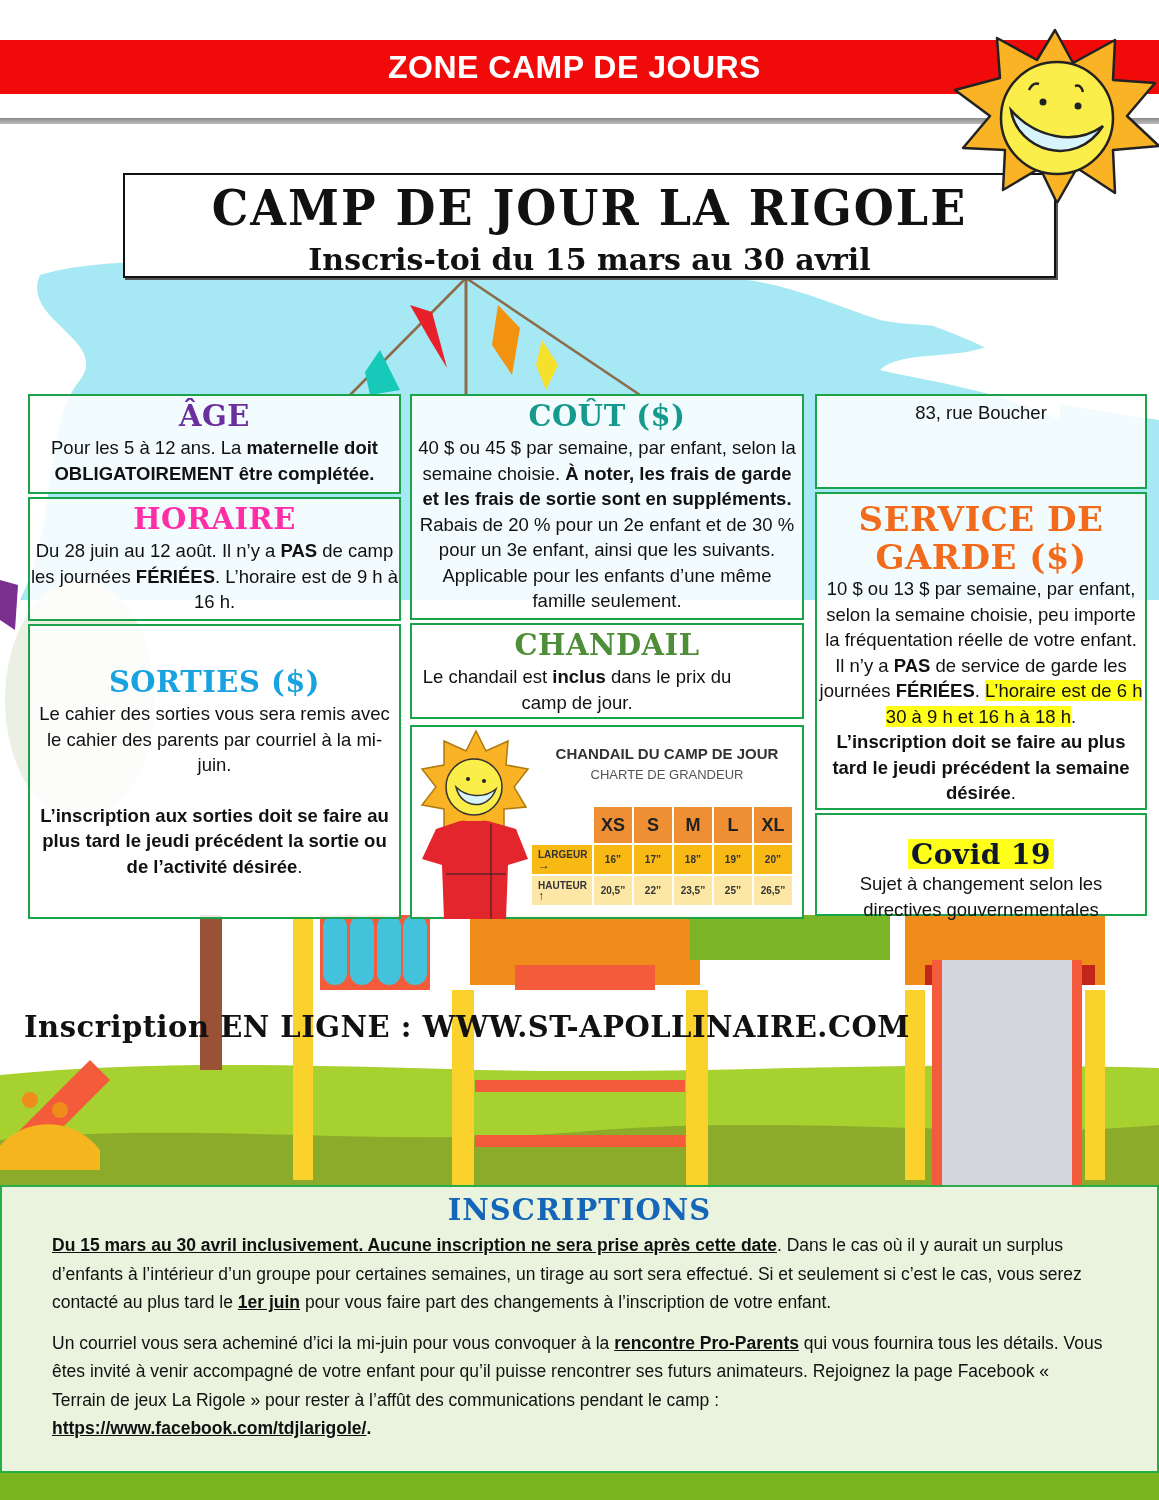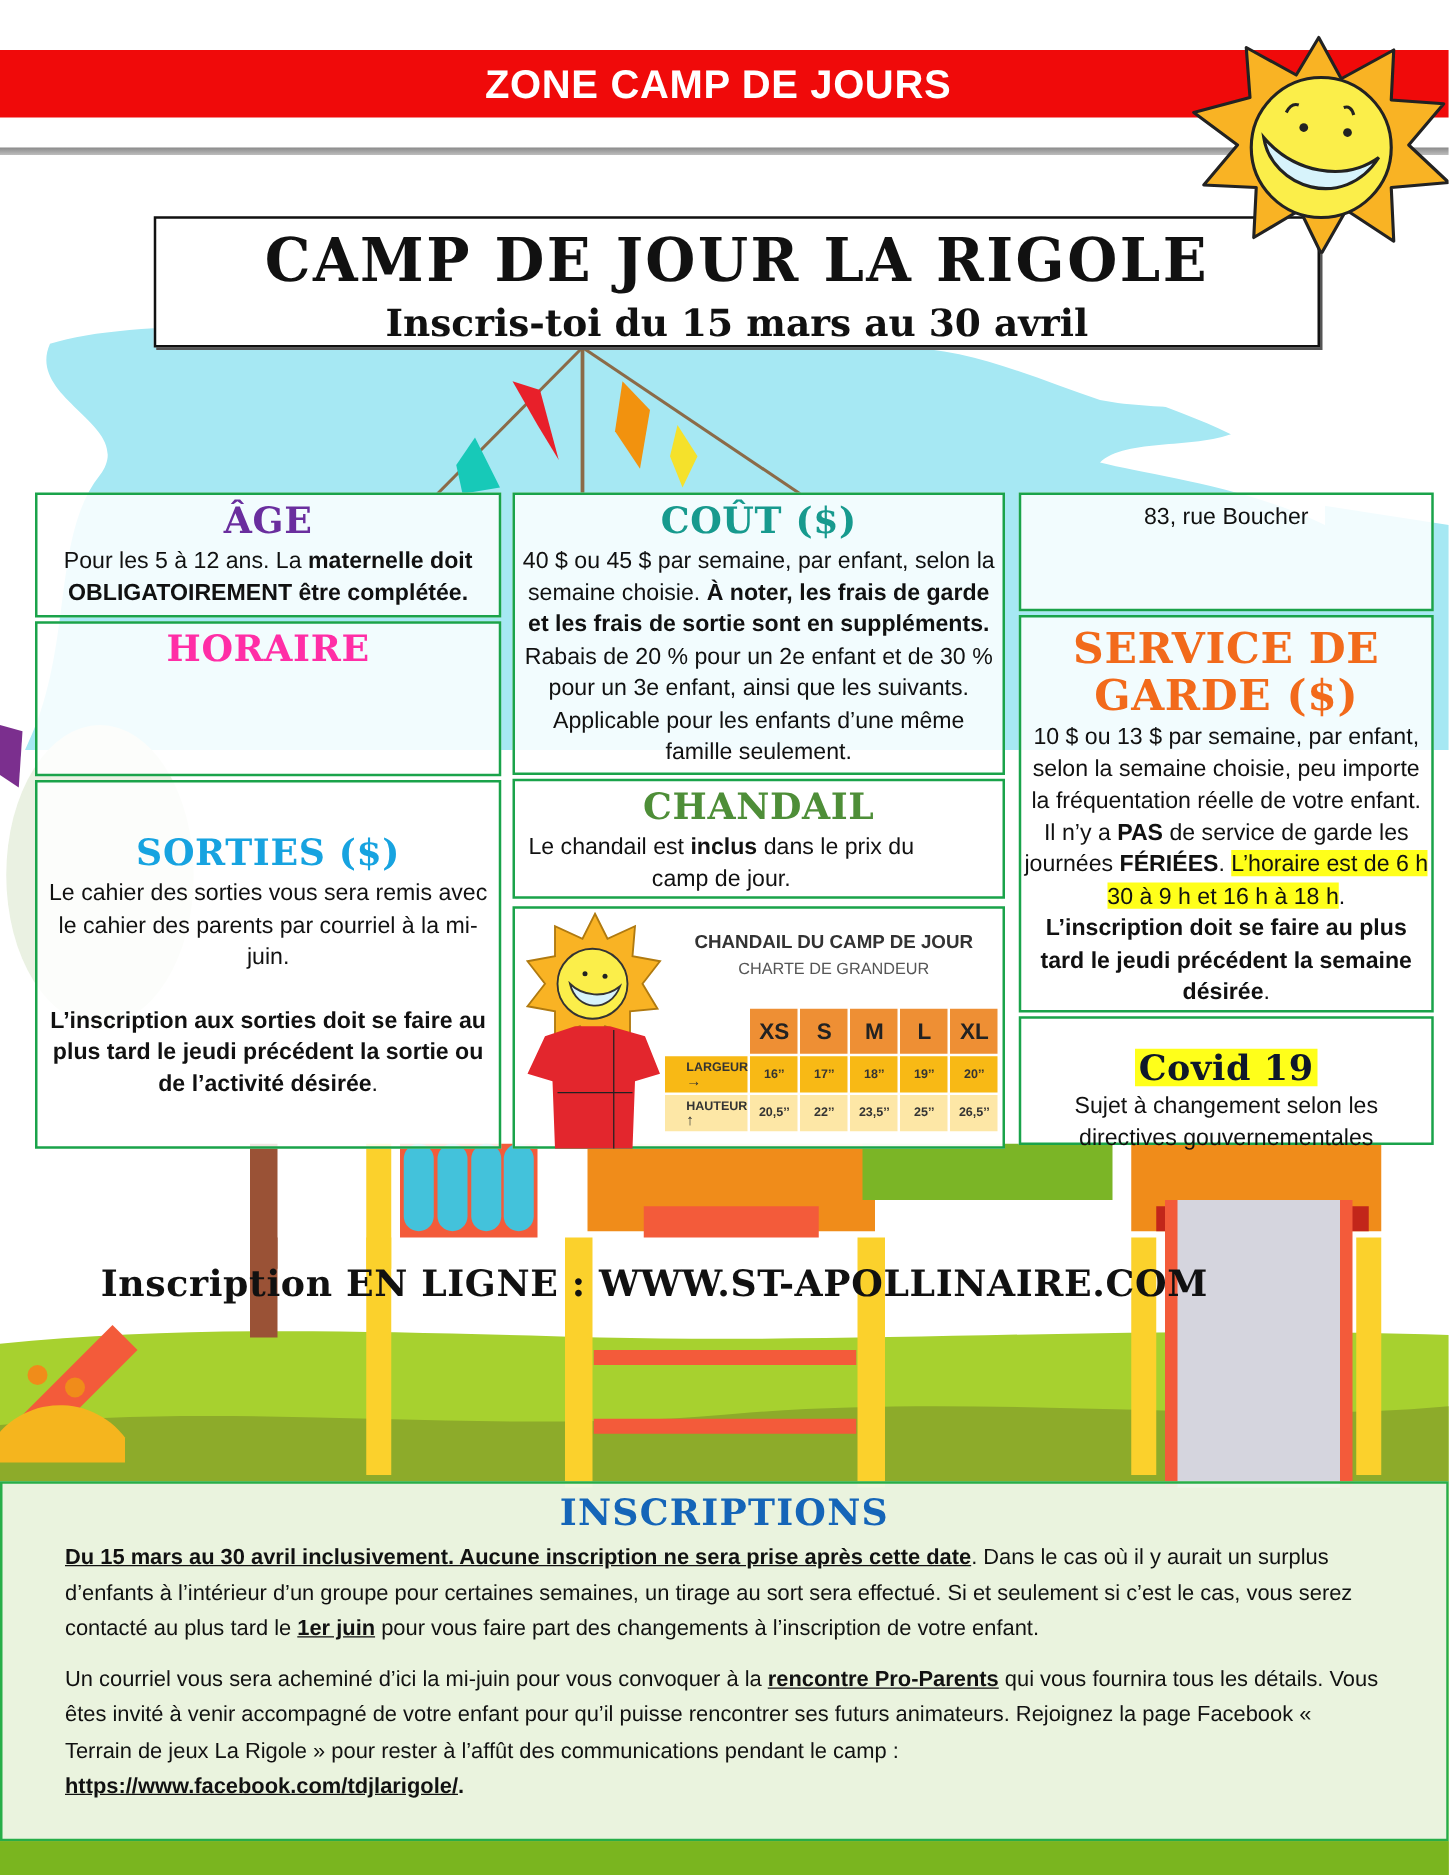--- a/index.html
+++ b/index.html
@@ -102,29 +102,29 @@
     position: absolute; left: 130px; top: 18px; width: 250px; text-align: center;
     font-family: "Liberation Sans", sans-serif; font-weight: bold; font-size: 15px; color: #333;
   }
   .chart-sub {
     position: absolute; left: 130px; top: 40px; width: 250px; text-align: center;
     font-size: 13px; color: #555;
   }
   .size-table { position: absolute; left: 118px; top: 78px; border-collapse: separate; border-spacing: 2px; }
   .size-table td { text-align: center; font-family: "Liberation Sans", sans-serif; font-weight: bold; color: #333; }
   .size-table .sz { background: #ee8f34; width: 38px; height: 36px; font-size: 18px; color: #222; }
-  .size-table .row-label { width: 60px; font-size: 10px; color: #333; text-align: left; padding-left: 17px; line-height: 11px; }
+  .size-table .row-label { width: 60px; font-size: 10px; color: #333; text-align: left; padding-left: 6px; line-height: 11px; }
   .size-table .lg td { background: #f8b915; height: 29px; font-size: 10px; }
   .size-table .ht td { background: #fde7a6; height: 29px; font-size: 10px; }
   .size-table .blank { background: transparent !important; }
   .arrow-r { display: block; font-size: 12px; line-height: 10px; }
 
   
   .online {
-    position: absolute; left: 0; top: 1010px; width: 1023px; text-align: center; z-index: 3;
+    position: absolute; left: 0; top: 1010px; width: 1023px; z-index: 3;
     font-family: "DejaVu Serif", "Liberation Serif", serif; font-weight: bold; font-size: 29px;
     color: #111; letter-spacing: 0.5px; padding-left: 24px;
   }
 
   
   .insc {
     position: absolute; left: 0; top: 1185px; width: 1159px; height: 288px; z-index: 3;
     background: rgba(240,248,234,0.94); border: 2px solid #27ae48; border-left-width: 2px;
   }
   .insc-title {
@@ -214,20 +214,21 @@
   <div class="title-sub">Inscris-toi du 15 mars au 30 avril</div>
 </div>
 
 <div class="card" id="card-age">
   <div class="card-title">ÂGE</div>
   <div class="card-body"><span>Pour les 5 à 12 ans. La </span><b>maternelle doit OBLIGATOIREMENT être complétée.</b></div>
 </div>
 
 <div class="card" id="card-horaire">
   <div class="card-title">HORAIRE</div>
+  <div class="card-body"><span>Du 28 juin au 12 août. Il n’y a </span><b>PAS</b><span> de camp les journées </span><b>FÉRIÉES</b><span>. L’horaire est de 9 h à 16 h.</span></div>
 </div>
 
 <div class="card" id="card-sorties">
   <div class="card-title">SORTIES ($)</div>
   <div class="card-body">
     <div style="padding:0 6px">Le cahier des sorties vous sera remis avec le cahier des parents par courriel à la mi-juin.</div>
     <div style="height:25px"></div>
     <div><b>L’inscription aux sorties doit se faire au plus tard le jeudi précédent la sortie ou de l’activité désirée</b><span>.</span></div>
   </div>
 </div>

